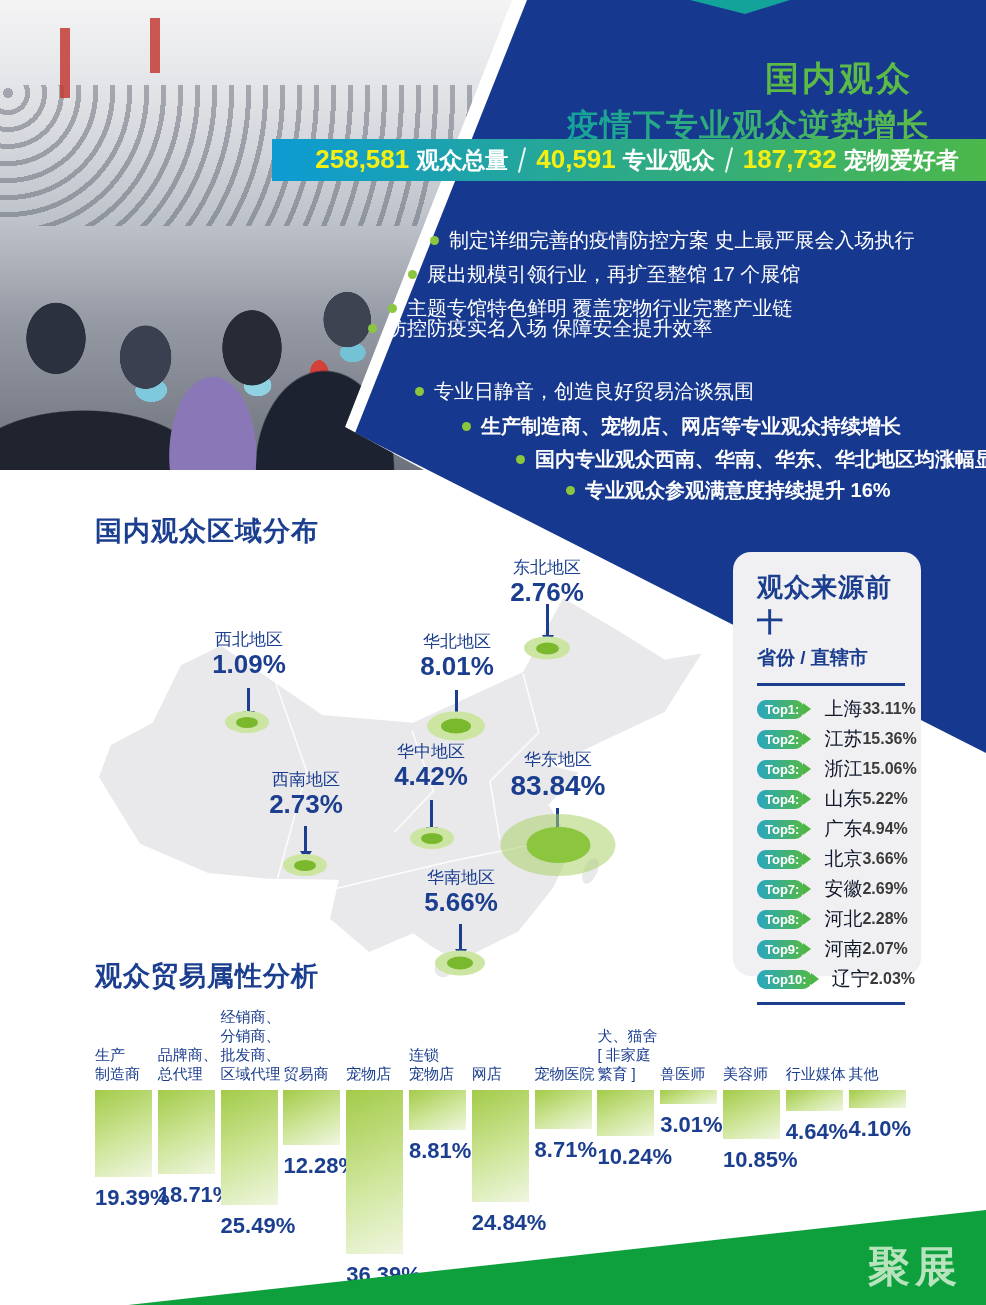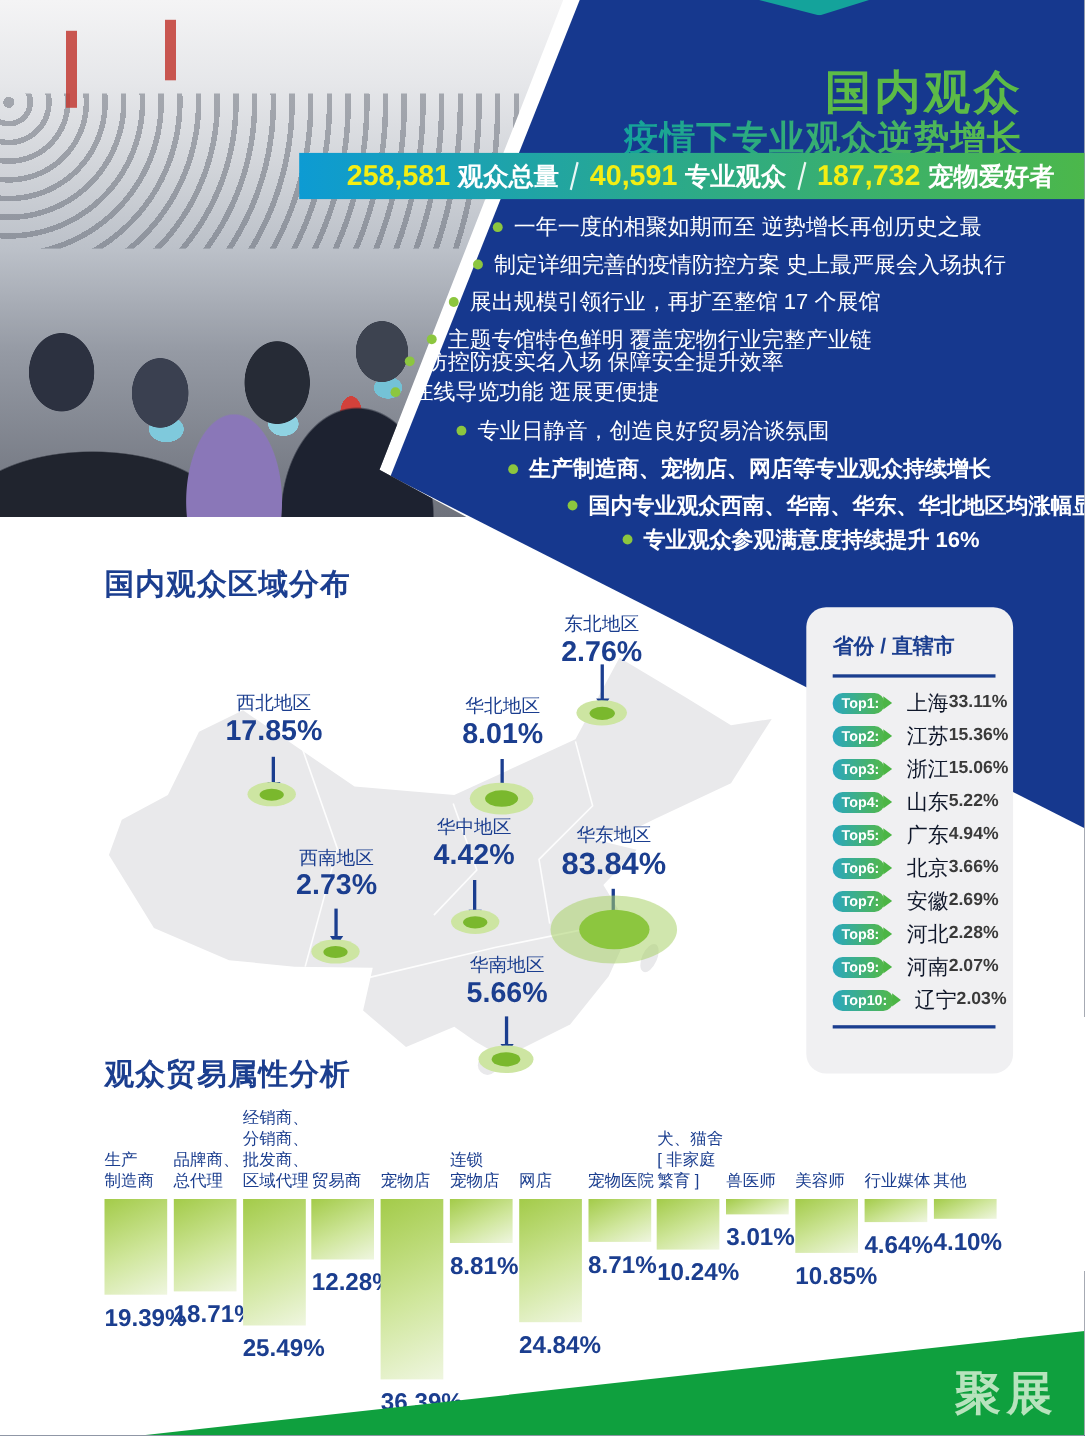--- a/index.html
+++ b/index.html
@@ -33,21 +33,21 @@
       radial-gradient(14px 11px at 46% 82%, #8fd2e2 0 98%, transparent 100%),
       radial-gradient(13px 10px at 63% 75%, #74c2d6 0 98%, transparent 100%),
       radial-gradient(44px 80px at 38% 97%, #8a77b8 0 98%, transparent 100%),
       radial-gradient(70px 100px at 58% 100%, #1d2230 0 98%, transparent 100%),
       radial-gradient(10px 16px at 57% 80%, #d2413a 0 98%, transparent 100%),
       radial-gradient(120px 60px at 15% 100%, #20242e 0 98%, transparent 100%);}
   .crowd-far{position:absolute;left:0;top:18%;width:100%;height:30%;opacity:.45;
     background:repeating-radial-gradient(circle at 8px 8px,#565c68 0 5px,transparent 5px 17px);}
   .banner-red{position:absolute;width:10px;height:70px;background:#c23b34;opacity:.85;}
   
-  .header-title{position:absolute;top:56px;right:56px;font-size:42px;font-weight:bold;
+  .header-title{position:absolute;top:56px;right:73px;font-size:34px;font-weight:bold;
     color:var(--green);letter-spacing:3px;}
   .header-subtitle{position:absolute;top:104px;right:56px;font-size:32px;font-weight:bold;letter-spacing:1px;
     background:linear-gradient(90deg,#14a39b 0%,#5cbb47 100%);
     -webkit-background-clip:text;background-clip:text;color:transparent;-webkit-text-fill-color:transparent;}
   .stats-bar{position:absolute;left:272px;top:139px;width:730px;height:42px;
     background:linear-gradient(90deg,#0d9bd3 0%,#2aa98c 45%,#4db848 100%);
     display:flex;align-items:center;justify-content:center;gap:13px;}
   .stat{display:flex;align-items:baseline;gap:7px;white-space:nowrap;}
   .stat .num{color:var(--yellow);font-weight:bold;font-size:26px;}
   .stat .lbl{color:#fff;font-weight:bold;font-size:23px;}
@@ -127,43 +127,35 @@
       <span class="num">40,591</span>
       <span class="lbl">专业观众</span>
     </span>
     <span class="sep"></span>
     <span class="stat">
       <span class="num">187,732</span>
       <span class="lbl">宠物爱好者</span>
     </span>
   </div>
 
-  <div class="bullet" style="left:448px;top:193px;">
-    <span class="dot"></span>
-    <span>一年一度的相聚如期而至 逆势增长再创历史之最</span>
-    </div>
   <div class="bullet" style="left:430px;top:227px;">
     <span class="dot"></span>
     <span>制定详细完善的疫情防控方案 史上最严展会入场执行</span>
     </div>
   <div class="bullet" style="left:408px;top:261px;">
     <span class="dot"></span>
     <span>展出规模引领行业，再扩至整馆 17 个展馆</span>
     </div>
   <div class="bullet" style="left:388px;top:295px;">
     <span class="dot"></span>
     <span>主题专馆特色鲜明 覆盖宠物行业完整产业链</span>
     </div>
   <div class="bullet" style="left:368px;top:315px;">
     <span class="dot"></span>
     <span>防控防疫实名入场 保障安全提升效率</span>
-    </div>
-  <div class="bullet" style="left:355px;top:343px;">
-    <span class="dot"></span>
-    <span>在线导览功能 逛展更便捷</span>
     </div>
   <div class="bullet" style="left:415px;top:378px;">
     <span class="dot"></span>
     <span>专业日静音，创造良好贸易洽谈氛围</span>
     </div>
   <div class="bullet bold" style="left:462px;top:413px;">
     <span class="dot"></span>
     <span>生产制造商、宠物店、网店等专业观众持续增长</span>
     </div>
   <div class="bullet bold" style="left:516px;top:446px;">
@@ -182,21 +174,21 @@
     <path fill="none" stroke="#ffffff" stroke-width="1.5" opacity="0.9" d="M190,60 L232,180 L202,290"></path>
     <path fill="none" stroke="#ffffff" stroke-width="1.5" opacity="0.9" d="M340,138 L362,200 L322,242"></path>
     <path fill="none" stroke="#ffffff" stroke-width="1.5" opacity="0.9" d="M262,300 L380,272 L478,252"></path>
     <path fill="none" stroke="#ffffff" stroke-width="1.5" opacity="0.9" d="M454,80 L470,140 L420,190 L430,250"></path>
     <ellipse cx="523" cy="282" rx="7" ry="14" transform="rotate(24 523 282)" fill="#e9e9eb"></ellipse>
     <circle cx="372" cy="382" r="9" fill="#e9e9eb"></circle>
   </svg>
 
   <div class="region-label" style="left:249px;top:628px;">
     <div class="r-name">西北地区</div>
-    <div class="r-pct">17.85%</div>
+    <div class="r-pct">1.09%</div>
   </div>
   <div class="arrow" style="left:247px;top:688px;height:24px;"></div>
   <div class="marker" style="left:247px;top:722px;width:44px;height:22px;">
       <span class="core" style="width:22px;height:11px;"></span>
     </div>
 
   <div class="region-label" style="left:547px;top:556px;">
     <div class="r-name">东北地区</div>
     <div class="r-pct">2.76%</div>
   </div>
@@ -244,20 +236,21 @@
   <div class="region-label" style="left:461px;top:866px;">
     <div class="r-name">华南地区</div>
     <div class="r-pct">5.66%</div>
   </div>
   <div class="arrow" style="left:459px;top:924px;height:26px;"></div>
   <div class="marker" style="left:460px;top:963px;width:50px;height:25px;">
       <span class="core" style="width:26px;height:13px;"></span>
     </div>
 
   <div class="card">
+    <div class="card-title">观众来源前十</div>
     <div class="card-subtitle">省份 / 直辖市</div>
     <div class="card-rule"></div>
     <div id="t10-rows">
       <div class="t10-row">
         <span class="badge">Top1:</span>
         <span class="t10-name">上海</span>
         <span class="t10-val">33.11%</span>
         </div>
       <div class="t10-row">
         <span class="badge">Top2:</span>

